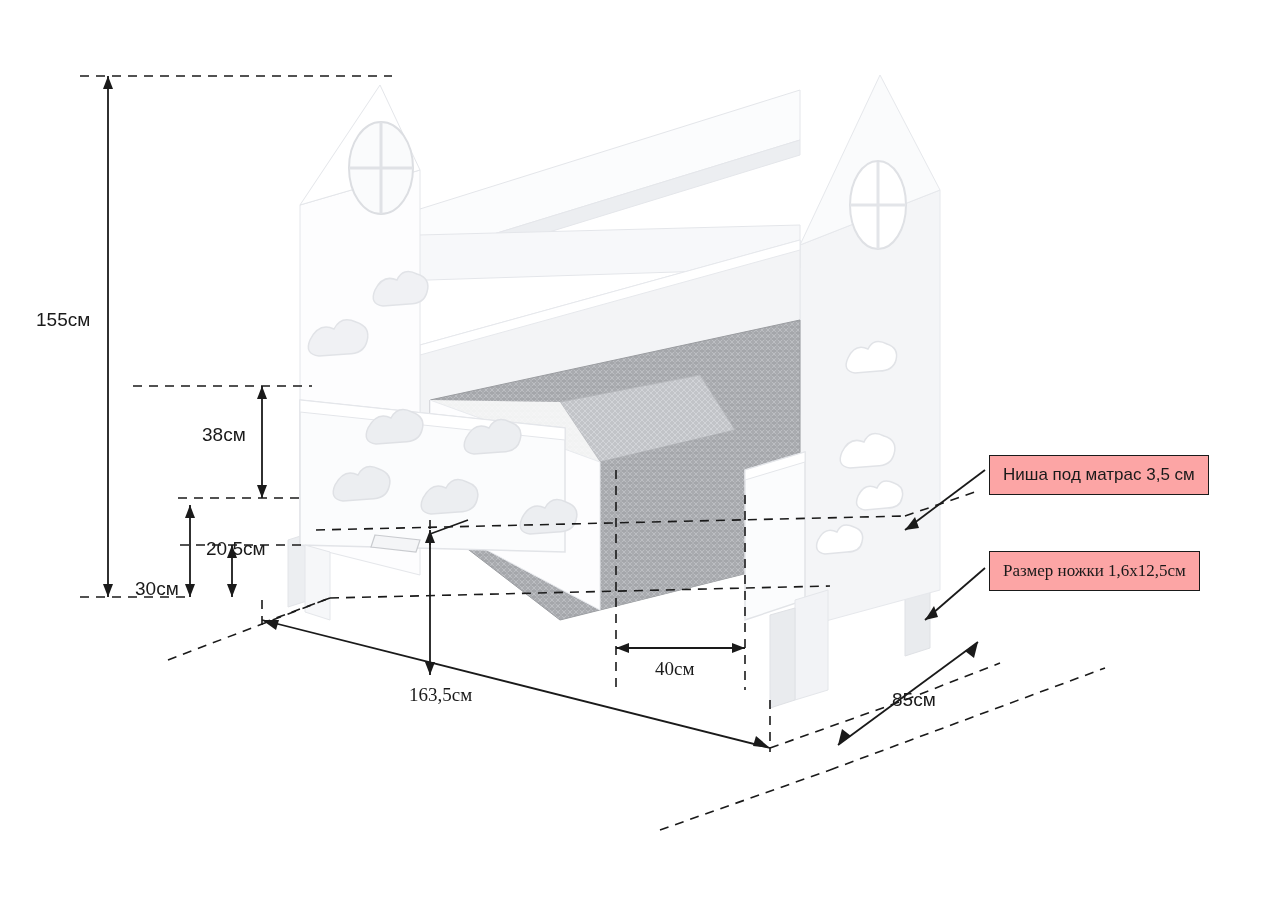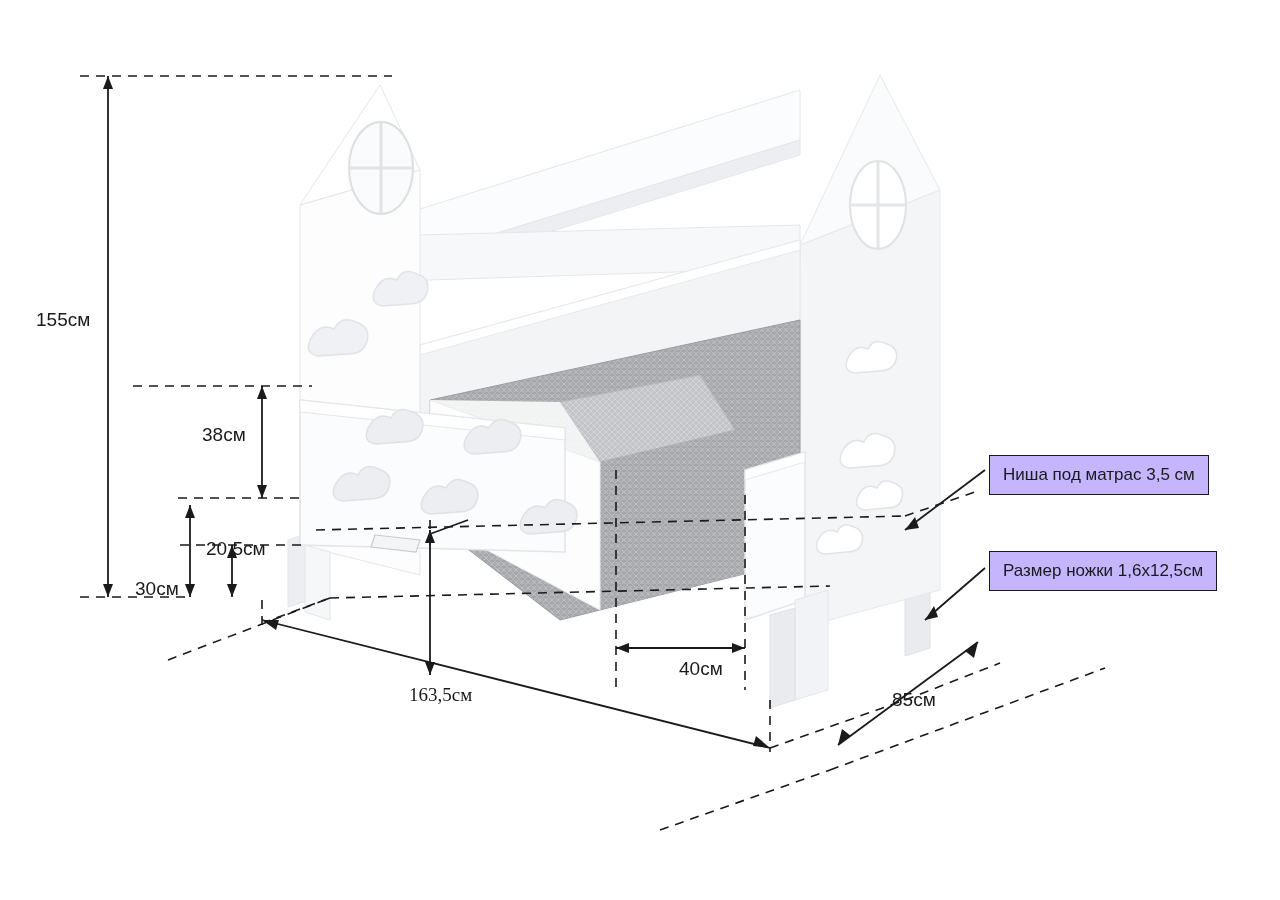--- a/index.html
+++ b/index.html
@@ -30,21 +30,21 @@
     position: absolute;
     font-family: "Liberation Sans", sans-serif;
     font-size: 19px;
     color: #1a1a1a;
     white-space: nowrap;
     line-height: 1.25;
   }
   .callout-box {
     position: absolute;
     border: 1.5px solid #1a1a1a;
-    background: #c4b5fd;
+    background: #fca5a5;
     font-family: "Liberation Sans", sans-serif;
     font-size: 17px;
     color: #1a1a1a;
     padding: 9px 13px;
     white-space: nowrap;
   }
   .multiline {
     line-height: 1.28;
   }
 </style>
@@ -212,20 +212,20 @@
         <line x1="430" y1="534" x2="468" y2="520"></line>
       </g>
     </g>
   </svg>
 
   <div class="dim-label" style="left:36px; top:308px;">155см</div>
   <div class="dim-label" style="left:202px; top:423px;text-align:center;">38см</div>
   <div class="dim-label" style="left:135px; top:533px;margin-top:44px;">30см</div>
   <div class="dim-label" style="left:206px; top:537px;">20,5см</div>
   <div class="dim-label" style="left:409px; top:683px;font-family:Liberation Serif, serif;">163,5см</div>
-  <div class="dim-label" style="left:679px; top:657px;">40см</div>
+  <div class="dim-label" style="left:655px; top:657px;font-family:Liberation Serif, serif;">40см</div>
   <div class="dim-label" style="left:892px; top:688px;">85см</div>
 
 
   <div class="callout-box" style="left:989px; top:455px;">Ниша под матрас 3,5 см</div>
-  <div class="callout-box" style="left:989px; top:551px;">Размер ножки 1,6x12,5см</div>
+  <div class="callout-box" style="left:989px; top:551px;font-family:Liberation Serif, serif;">Размер ножки 1,6x12,5см</div>
 
 </div>
 
 </body></html>

